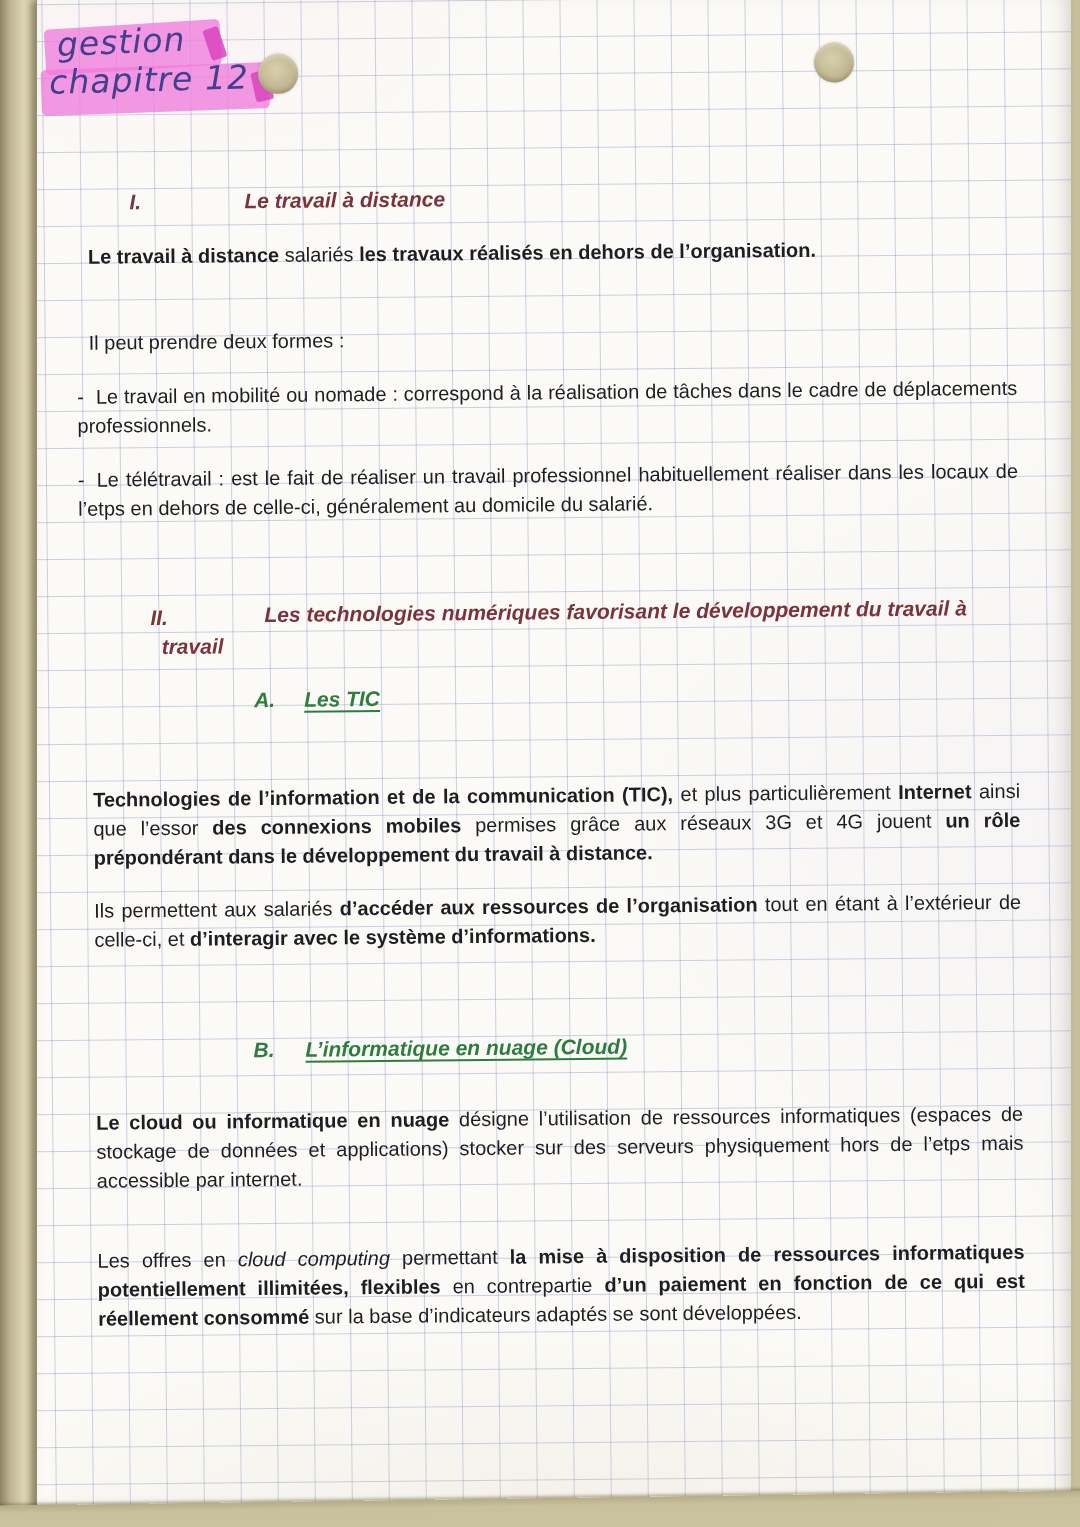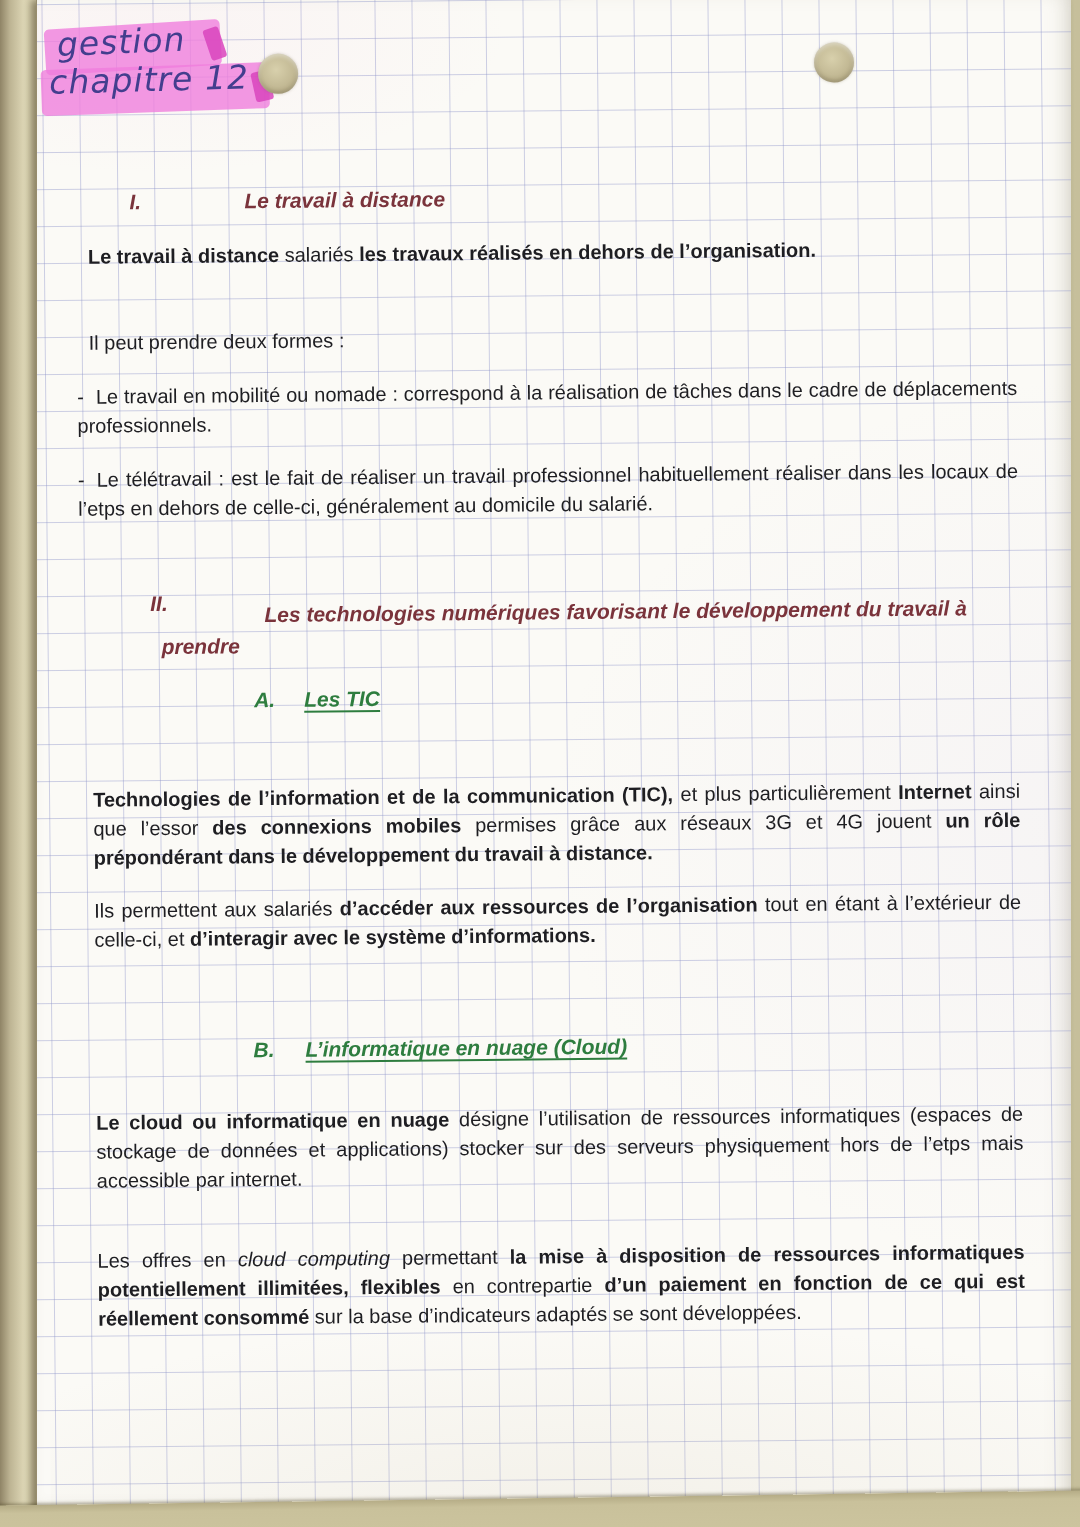--- a/index.html
+++ b/index.html
@@ -60,21 +60,21 @@
   .body { position:absolute; margin:0; font-size:20px; line-height:29px; color:#1e1e22; text-align:justify; }
   .b  { font-weight:700; }
   .it { font-style:italic; }
   .marker { display:inline-block; margin-right:12px; }
 
   .pos-intro  { left:49px; top:238px;  width:927px; }
   .pos-formes { left:49px; top:324px;  width:927px; }
   .pos-b1     { left:37px; top:378px;  width:940px; }
   .pos-b2     { left:37px; top:461px;  width:940px; }
   .pos-h1     { left:91px;  top:186px; }
-  .pos-h2num  { left:108px; top:588px; }
+  .pos-h2num  { left:108px; top:602px; }
   .pos-h2l1   { left:222px; top:600px; }
   .pos-h2l2   { left:119px; top:631px; }
   .pos-hA     { left:211px; top:685px; }
   .pos-tic    { left:49px; top:781px;  width:927px; }
   .pos-ils    { left:49px; top:892px;  width:927px; }
   .pos-hB     { left:207px; top:1035px; }
   .pos-cloud  { left:49px; top:1104px; width:927px; }
   .pos-offres { left:49px; top:1242px; width:927px; }
 
   .desk-bottom { position:absolute; left:-30px; top:1506px; width:1160px; height:70px;
@@ -113,21 +113,21 @@
     <p class="body pos-b1">
       <span class="marker">-</span><span>Le travail en mobilité ou nomade : correspond à la réalisation de tâches dans le cadre de déplacements professionnels.</span>
     </p>
 
     <p class="body pos-b2">
       <span class="marker">-</span><span>Le télétravail : est le fait de réaliser un travail professionnel habituellement réaliser dans les locaux de l’etps en dehors de celle-ci, généralement au domicile du salarié.</span>
     </p>
 
     <div class="h-maroon pos-h2num">II.</div>
     <div class="h-maroon pos-h2l1">Les technologies numériques favorisant le développement du travail à</div>
-    <div class="h-maroon pos-h2l2">prendre</div>
+    <div class="h-maroon pos-h2l2">travail</div>
 
     <div class="h-green pos-hA">
       <span class="gnumA">A.</span><span class="u">Les TIC</span>
     </div>
 
     <p class="body pos-tic">
       <span class="b">Technologies de l’information et de la communication (TIC), </span><span>et plus particulièrement </span><span class="b">Internet </span><span>ainsi que l’essor </span><span class="b">des connexions mobiles </span><span>permises grâce aux réseaux 3G et 4G jouent </span><span class="b">un rôle prépondérant dans le développement du travail à distance.</span>
     </p>
 
     <p class="body pos-ils">

